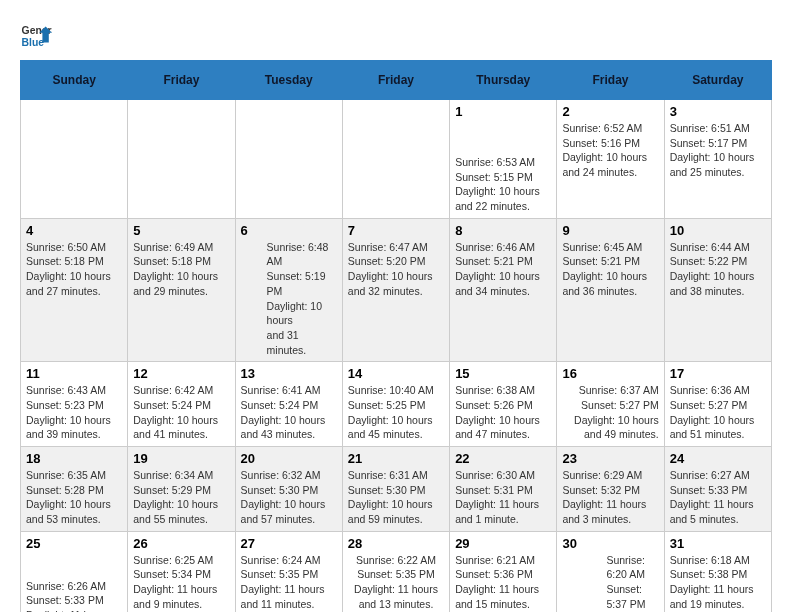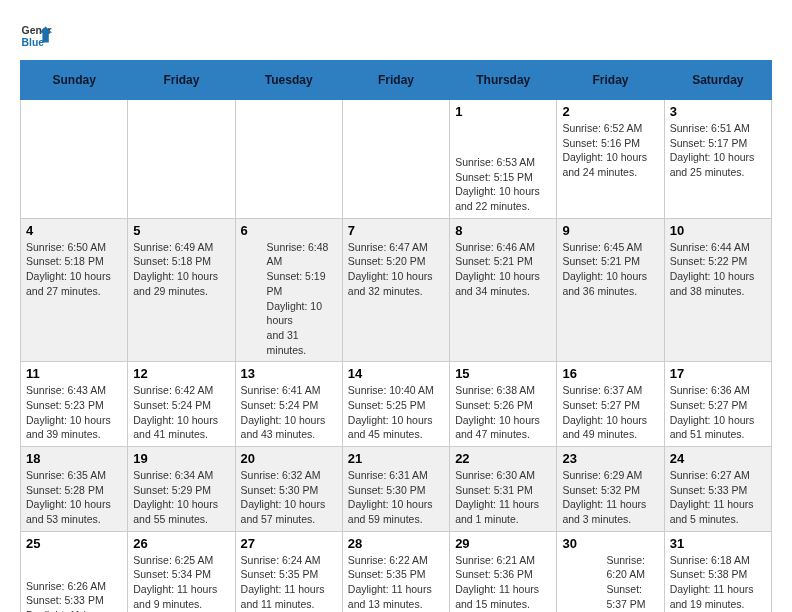--- a/index.html
+++ b/index.html
@@ -225,21 +225,21 @@
         </td>
         <td>
           <span class="day-number">15</span>
           <div class="day-info" style="white-space: pre-line;">Sunrise: 6:38 AM
 Sunset: 5:26 PM
 Daylight: 10 hours
 and 47 minutes.</div>
         </td>
         <td>
           <span class="day-number">16</span>
-          <div class="day-info" style="white-space: pre-line;">Sunrise: 6:37 AM
+          <div class="day-info" style="white-space: pre-line; text-align: right;">Sunrise: 6:37 AM
 Sunset: 5:27 PM
 Daylight: 10 hours
 and 49 minutes.</div>
         </td>
         <td>
           <span class="day-number">17</span>
           <div class="day-info" style="white-space: pre-line;">Sunrise: 6:36 AM
 Sunset: 5:27 PM
 Daylight: 10 hours
 and 51 minutes.</div>
@@ -313,21 +313,21 @@
         </td>
         <td>
           <span class="day-number">27</span>
           <div class="day-info" style="white-space: pre-line;">Sunrise: 6:24 AM
 Sunset: 5:35 PM
 Daylight: 11 hours
 and 11 minutes.</div>
         </td>
         <td>
           <span class="day-number">28</span>
-          <div class="day-info" style="white-space: pre-line;">Sunrise: 6:22 AM
+          <div class="day-info" style="white-space: pre-line; text-align: center;">Sunrise: 6:22 AM
 Sunset: 5:35 PM
 Daylight: 11 hours
 and 13 minutes.</div>
         </td>
         <td>
           <span class="day-number">29</span>
           <div class="day-info" style="white-space: pre-line;">Sunrise: 6:21 AM
 Sunset: 5:36 PM
 Daylight: 11 hours
 and 15 minutes.</div>

